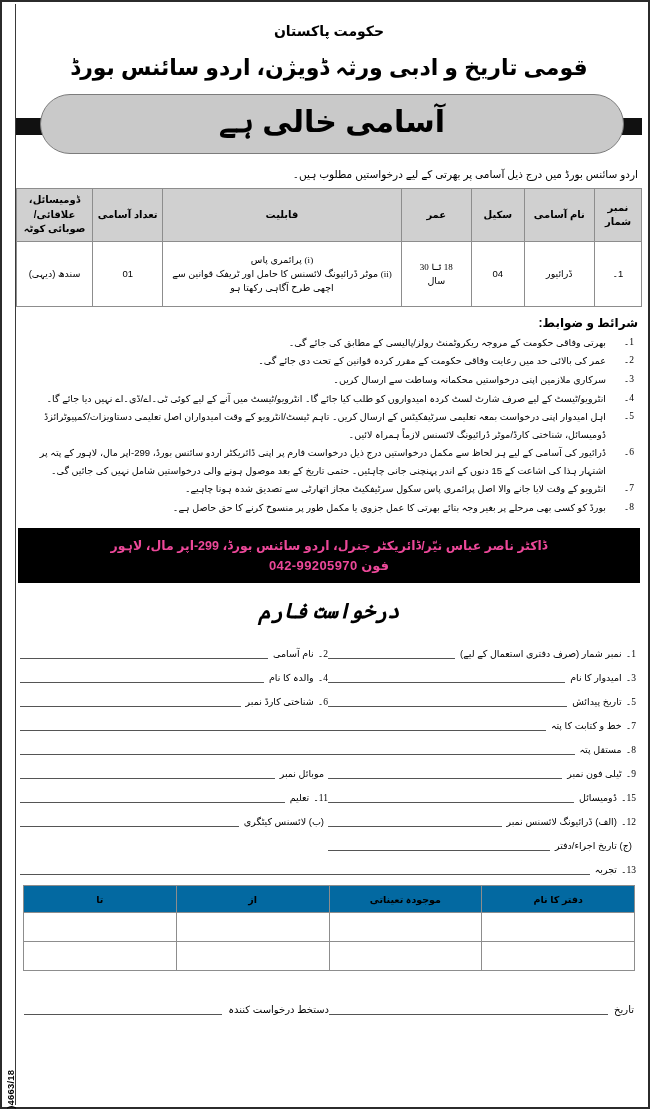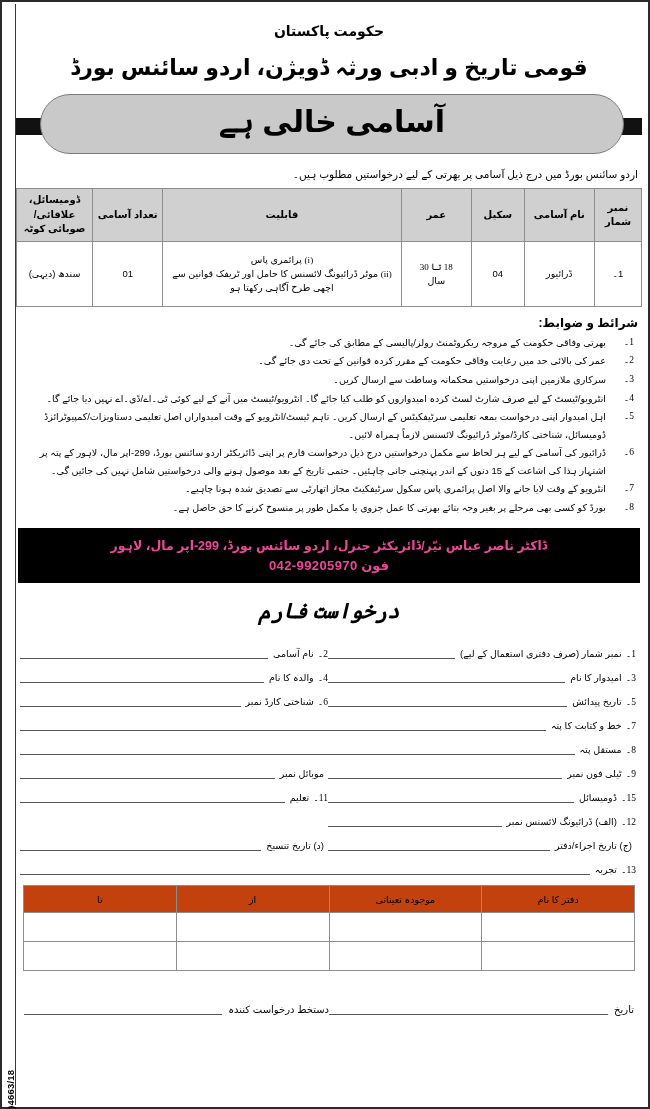--- a/index.html
+++ b/index.html
@@ -278,23 +278,23 @@
     direction: rtl;
     table-layout: fixed;
   }
   table.exp th, table.exp td {
     border: 1px solid #8d8d8d;
     font-size: 9.5px;
     text-align: center;
     padding: 3px;
   }
   table.exp thead th {
-    background: #c2410c;
+    background: #0369a1;
     height: 20px;
-    font-weight: normal;
+    font-weight: bold;
   }
   table.exp tbody td { height: 22px; }
 
   
   #sig-row {
     display: flex;
     direction: rtl;
     align-items: flex-end;
     margin: 22px 8px 0 8px;
     height: 22px;
@@ -481,31 +481,31 @@
         <span class="rule"></span>
       </div>
     </div>
 
     <div class="frow">
       <div class="fld half">
         <span class="idx">12۔</span>
         <span class="lbl">(الف) ڈرائیونگ لائسنس نمبر</span>
         <span class="rule"></span>
       </div>
+      <div class="fld half">
+        <span class="idx"></span>
+        <span class="lbl">(ب) لائسنس کیٹگری</span>
+        <span class="rule"></span>
+      </div>
     </div>
 
     <div class="frow">
       <div class="fld half">
         <span class="idx"></span>
         <span class="lbl">(ج) تاریخ اجراء/دفتر</span>
-        <span class="rule"></span>
-      </div>
-      <div class="fld half">
-        <span class="idx"></span>
-        <span class="lbl">(د) تاریخ تنسیخ</span>
         <span class="rule"></span>
       </div>
     </div>
 
     <div class="frow">
       <div class="fld">
         <span class="idx">13۔</span>
         <span class="lbl">تجربہ</span>
         <span class="rule"></span>
       </div>

